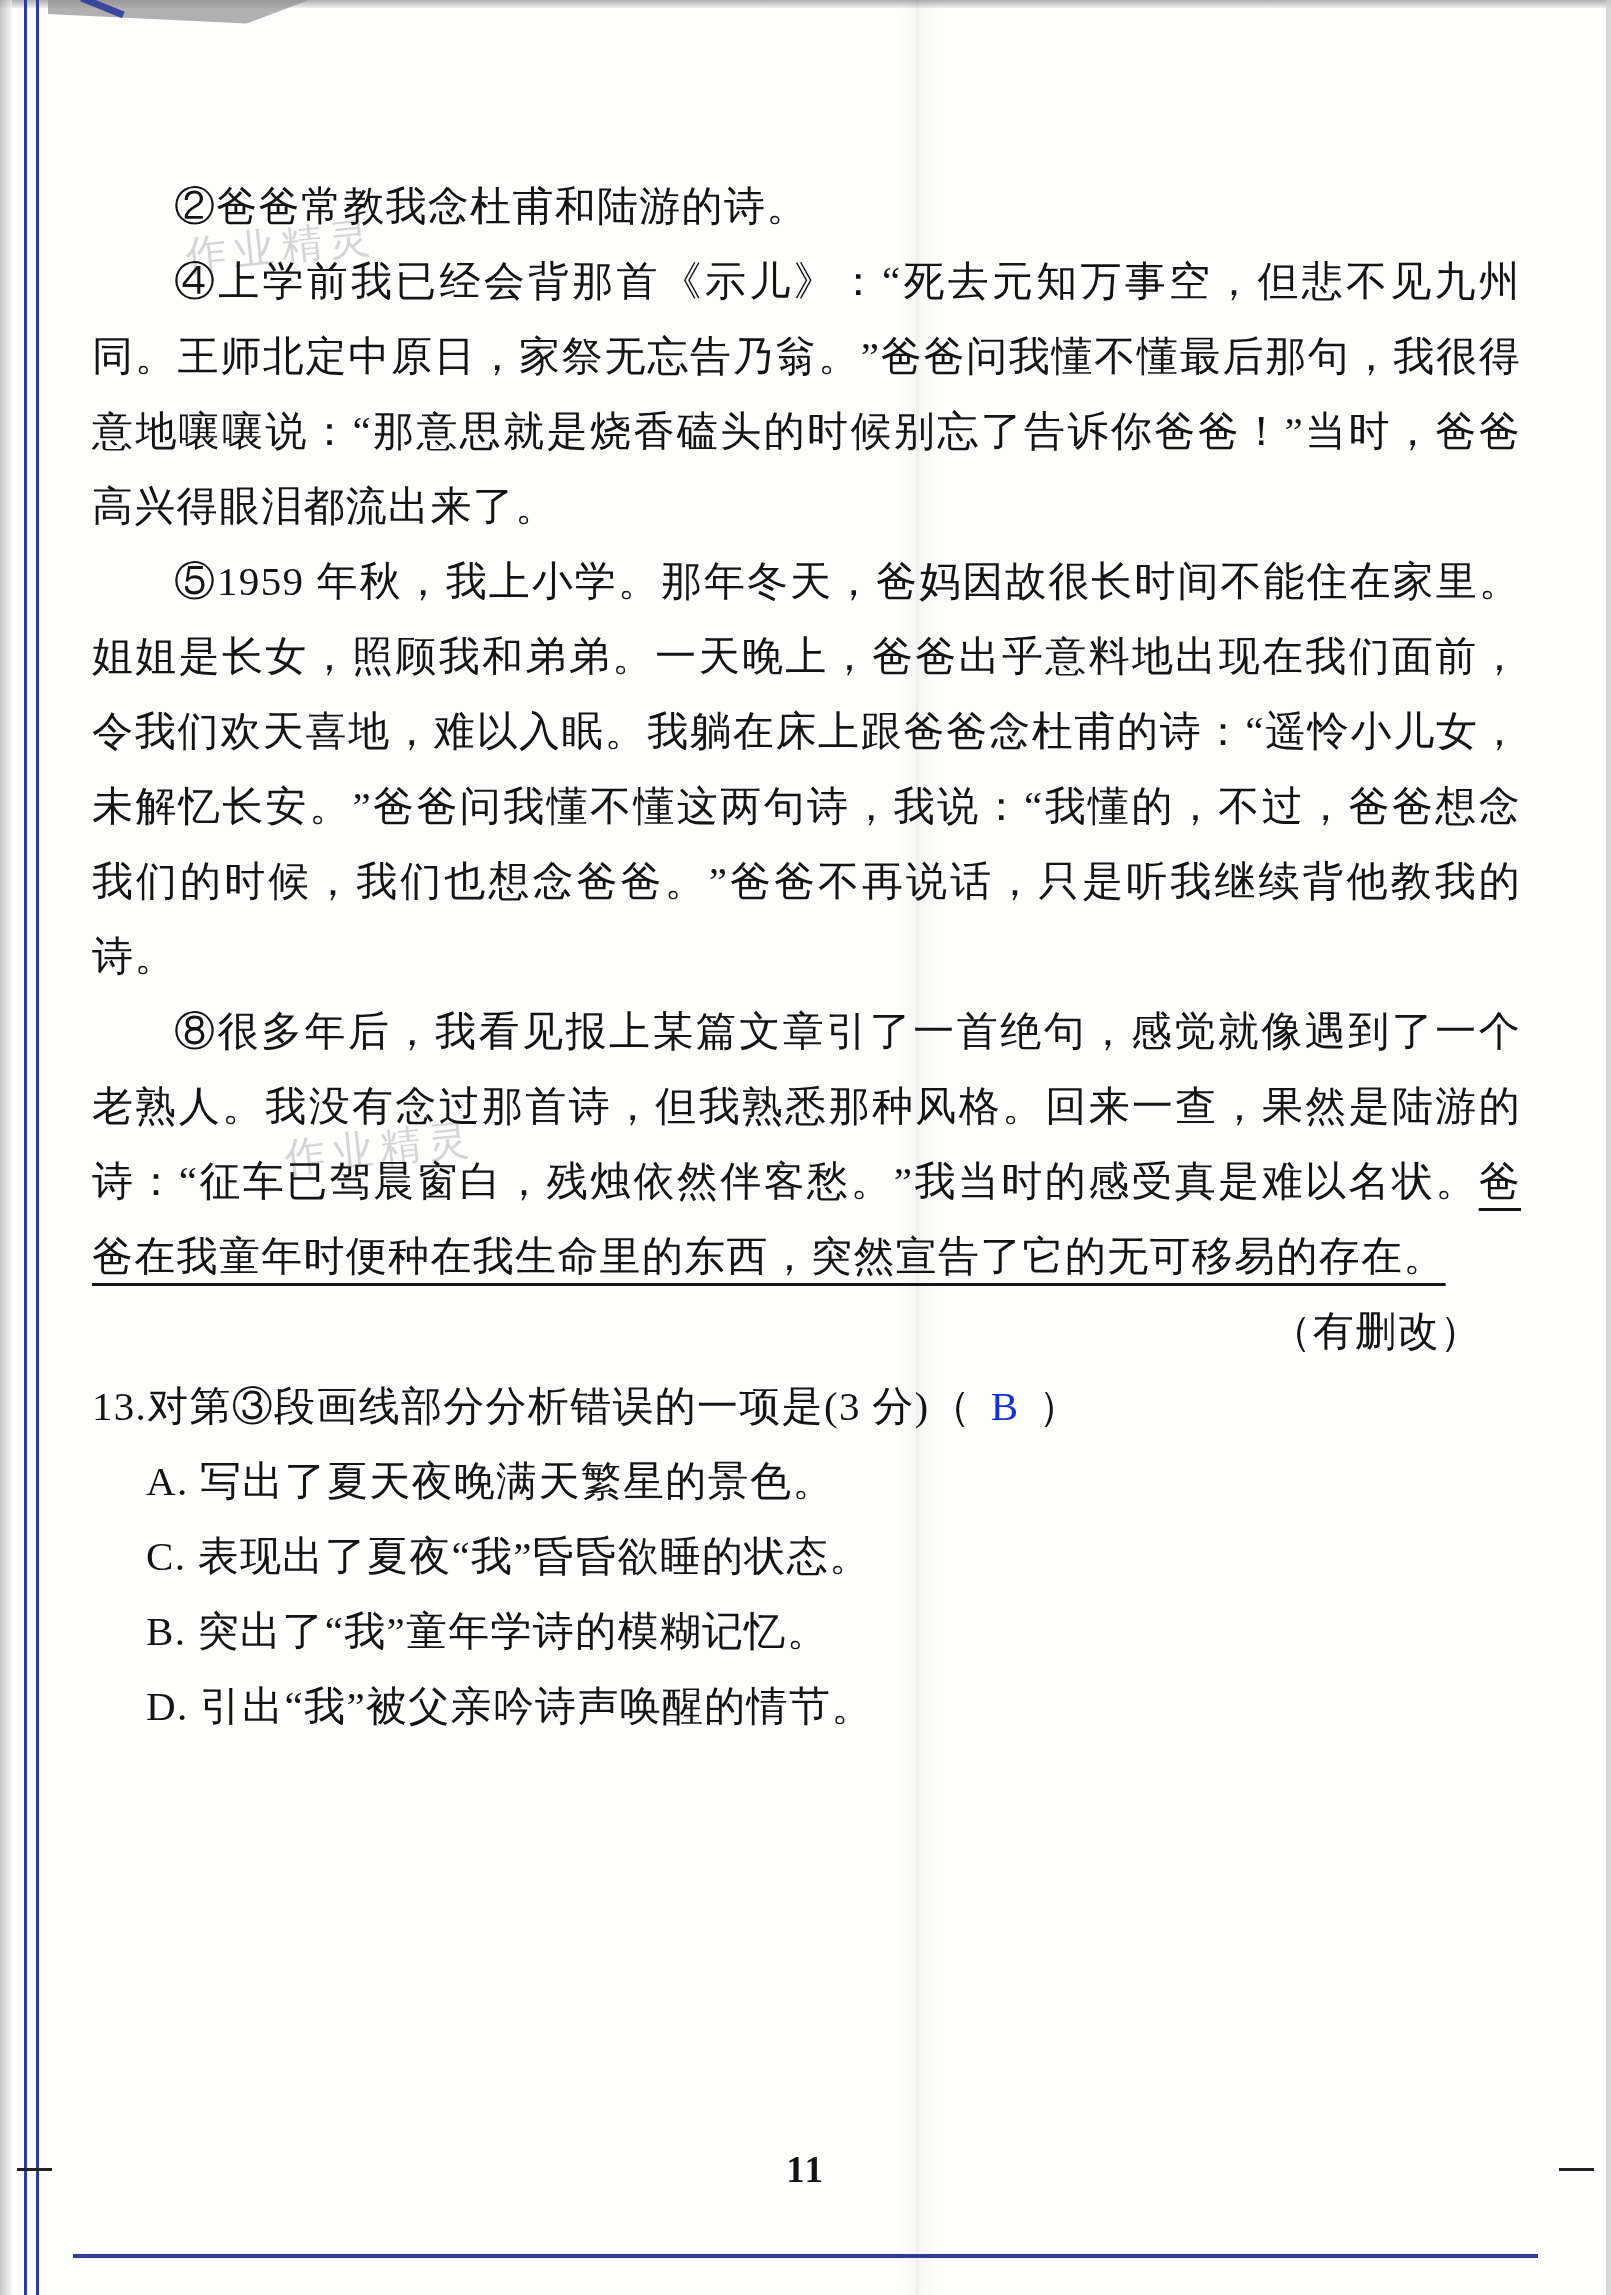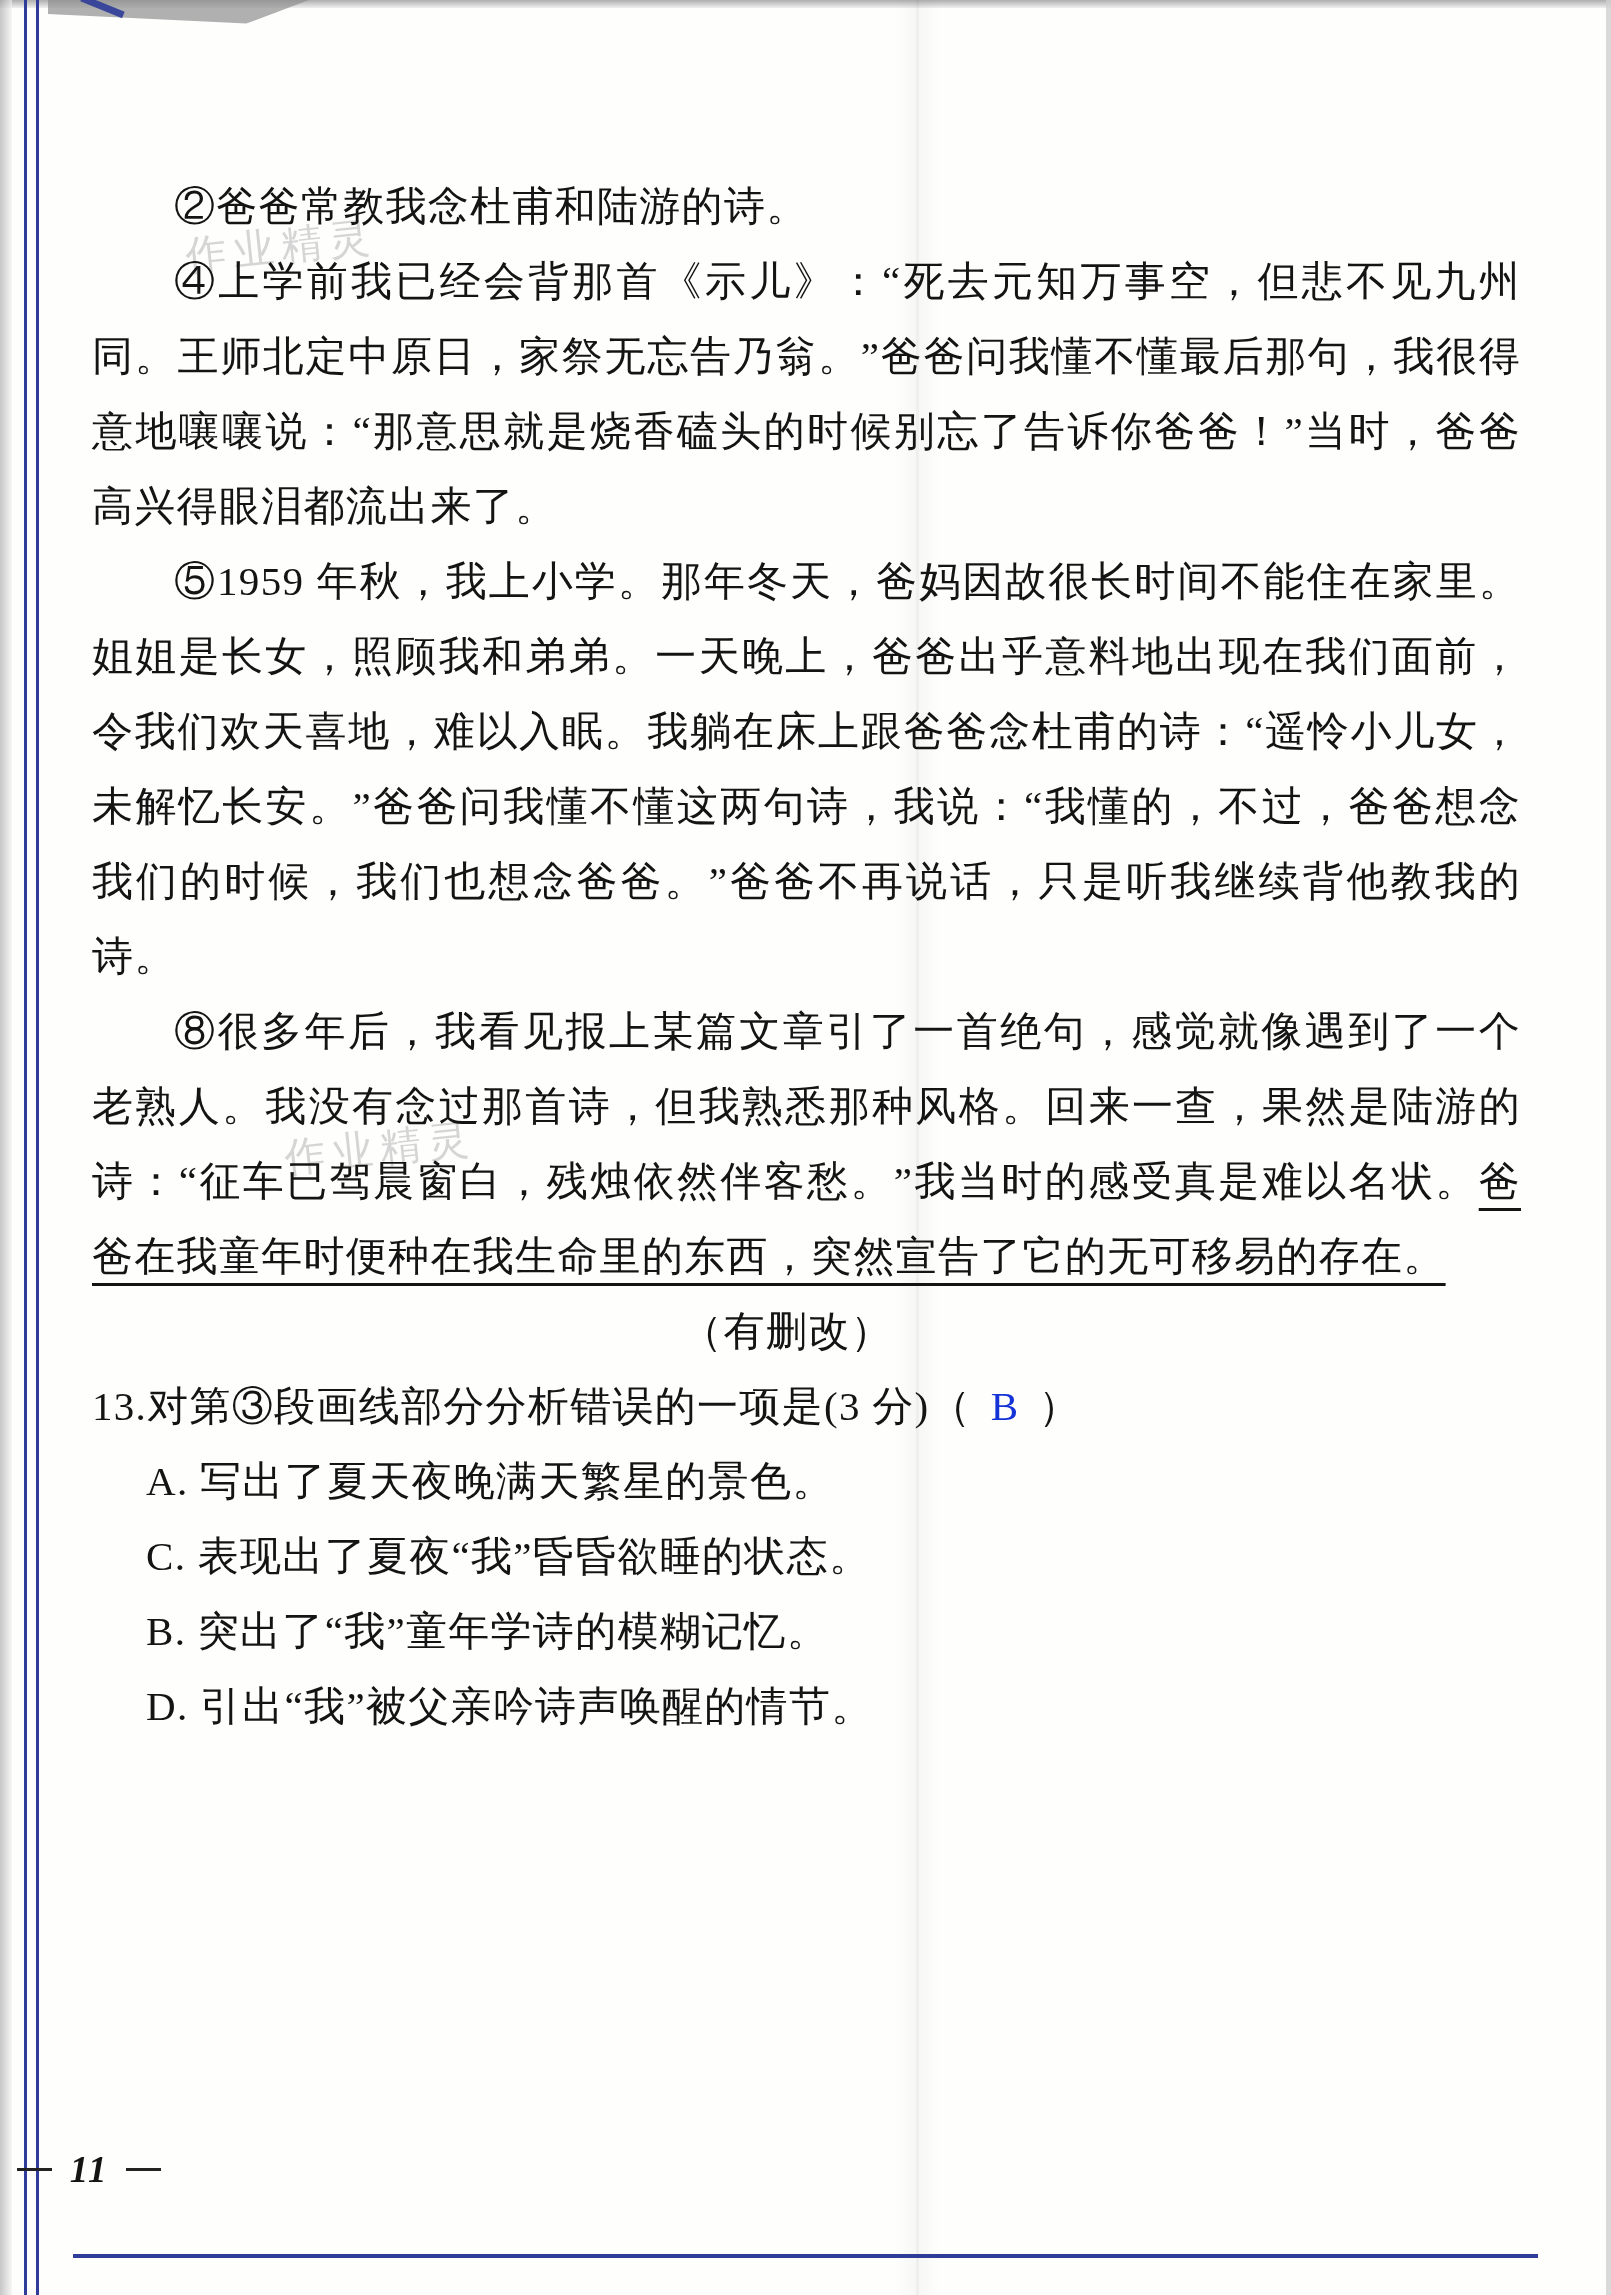--- a/index.html
+++ b/index.html
@@ -44,29 +44,29 @@
   .wm2 { left:284px; top:1121px; }
 
   
   .content {
     position:absolute; left:92px; top:169px; width:1429px;
     font-size:41px; line-height:75px; letter-spacing:1.3px;
     text-align:justify;
   }
   .para { text-indent:2em; }
   .u { text-decoration:underline; text-underline-offset:13px; text-decoration-thickness:2.6px; }
-  .source { text-align:center; text-indent:0; padding-right:39px;font-family:Liberation Serif, serif; }
+  .source { text-align:right; text-indent:0; padding-right:39px;font-family:Liberation Serif, serif; }
   .qline { display:flex; justify-content:flex-start; align-items:baseline; }
   .answer-slot { padding-right:42px; white-space:nowrap; }
   .answer-letter { color:var(--answer-blue,#1433d6); margin:0 19px; }
   .option { text-indent:0; padding-left:54px; text-align:left;font-family:Liberation Serif, serif; }
 
   
   .footer { position:absolute; left:0; top:2148px; width:100%;
-    display:flex; justify-content:flex-start; align-items:center;font-style:italic; }
+    display:flex; justify-content:space-between; align-items:center; }
   .pg-dash { display:inline-block; width:35px; height:2.6px; background:#222; margin:0 17.4px; }
   .pg-num { font-size:37px; font-weight:bold; letter-spacing:1.7px; }
 </style>
 </head>
 <body>
 
 <div class="scan-top"></div>
 <div class="scan-left"></div>
 <div class="scan-right"></div>
 <div class="scan-corner"></div>

